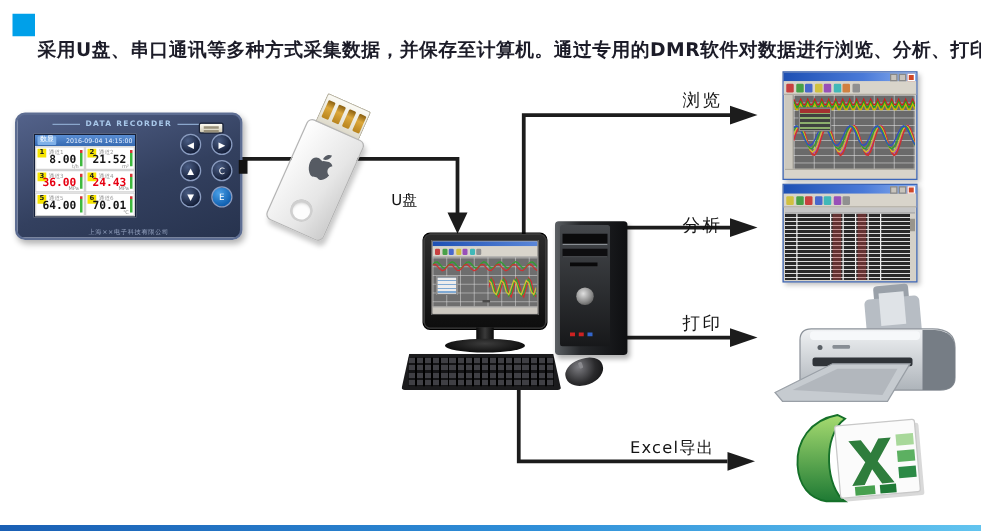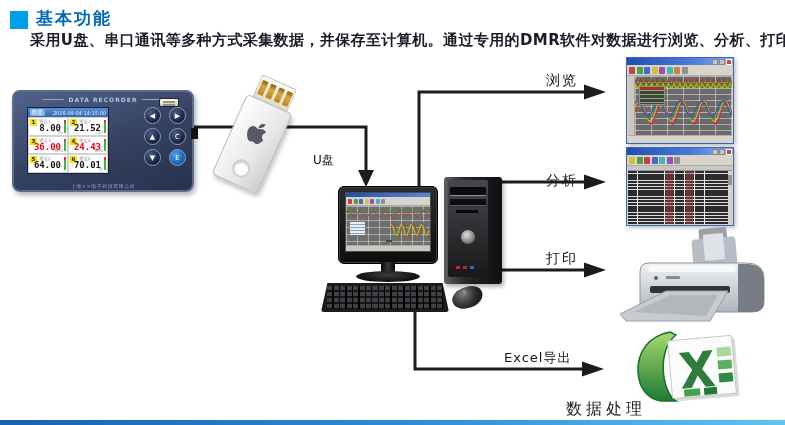--- a/index.html
+++ b/index.html
@@ -157,21 +157,20 @@
 
   .bottom-bar{position:absolute;left:0;right:0;bottom:0;height:5px;z-index:5;
               background:linear-gradient(90deg,#1a5fb4,#2f8fd8 55%,#62c4ef)}
 </style>
 </head>
 <body>
 
 <div class="stage">
 
   <div class="hdr-sq"></div>
-  <div class="hdr-title">基本功能</div>
   <div class="desc">采用U盘、串口通讯等多种方式采集数据，并保存至计算机。通过专用的DMR软件对数据进行浏览、分析、打印及导出。</div>
 
   <svg class="lines" width="785" height="425" viewBox="0 0 785 425">
     <path class="ln" d="M190 127 H366 V172"></path>
     <polygon class="ah" points="358,170 374,170 366,187"></polygon>
     <path class="ln" d="M419 188 V92 H584"></path>
     <polygon class="ah" points="584,84.5 584,99.5 606,92"></polygon>
     <path class="ln" d="M480 182 H584"></path>
     <polygon class="ah" points="584,174.5 584,189.5 606,182"></polygon>
     <path class="ln" d="M480 270 H584"></path>
@@ -421,16 +420,15 @@
       <rect x="84" y="46" width="14" height="9" fill="#2c8a46"></rect>
       <rect x="48" y="59" width="16" height="7" fill="#47a04f"></rect>
       <rect x="68" y="59" width="13" height="7" fill="#1f7a36"></rect>
     </g>
   </svg>
 
   <div class="flbl lbl-browse">浏览</div>
   <div class="flbl lbl-ana">分析</div>
   <div class="flbl lbl-print">打印</div>
   <div class="flbl lbl-excel">Excel导出</div>
-  <div class="flbl lbl-result">数据处理</div>
 
   <div class="bottom-bar"></div>
 </div>
 
 </body></html>

